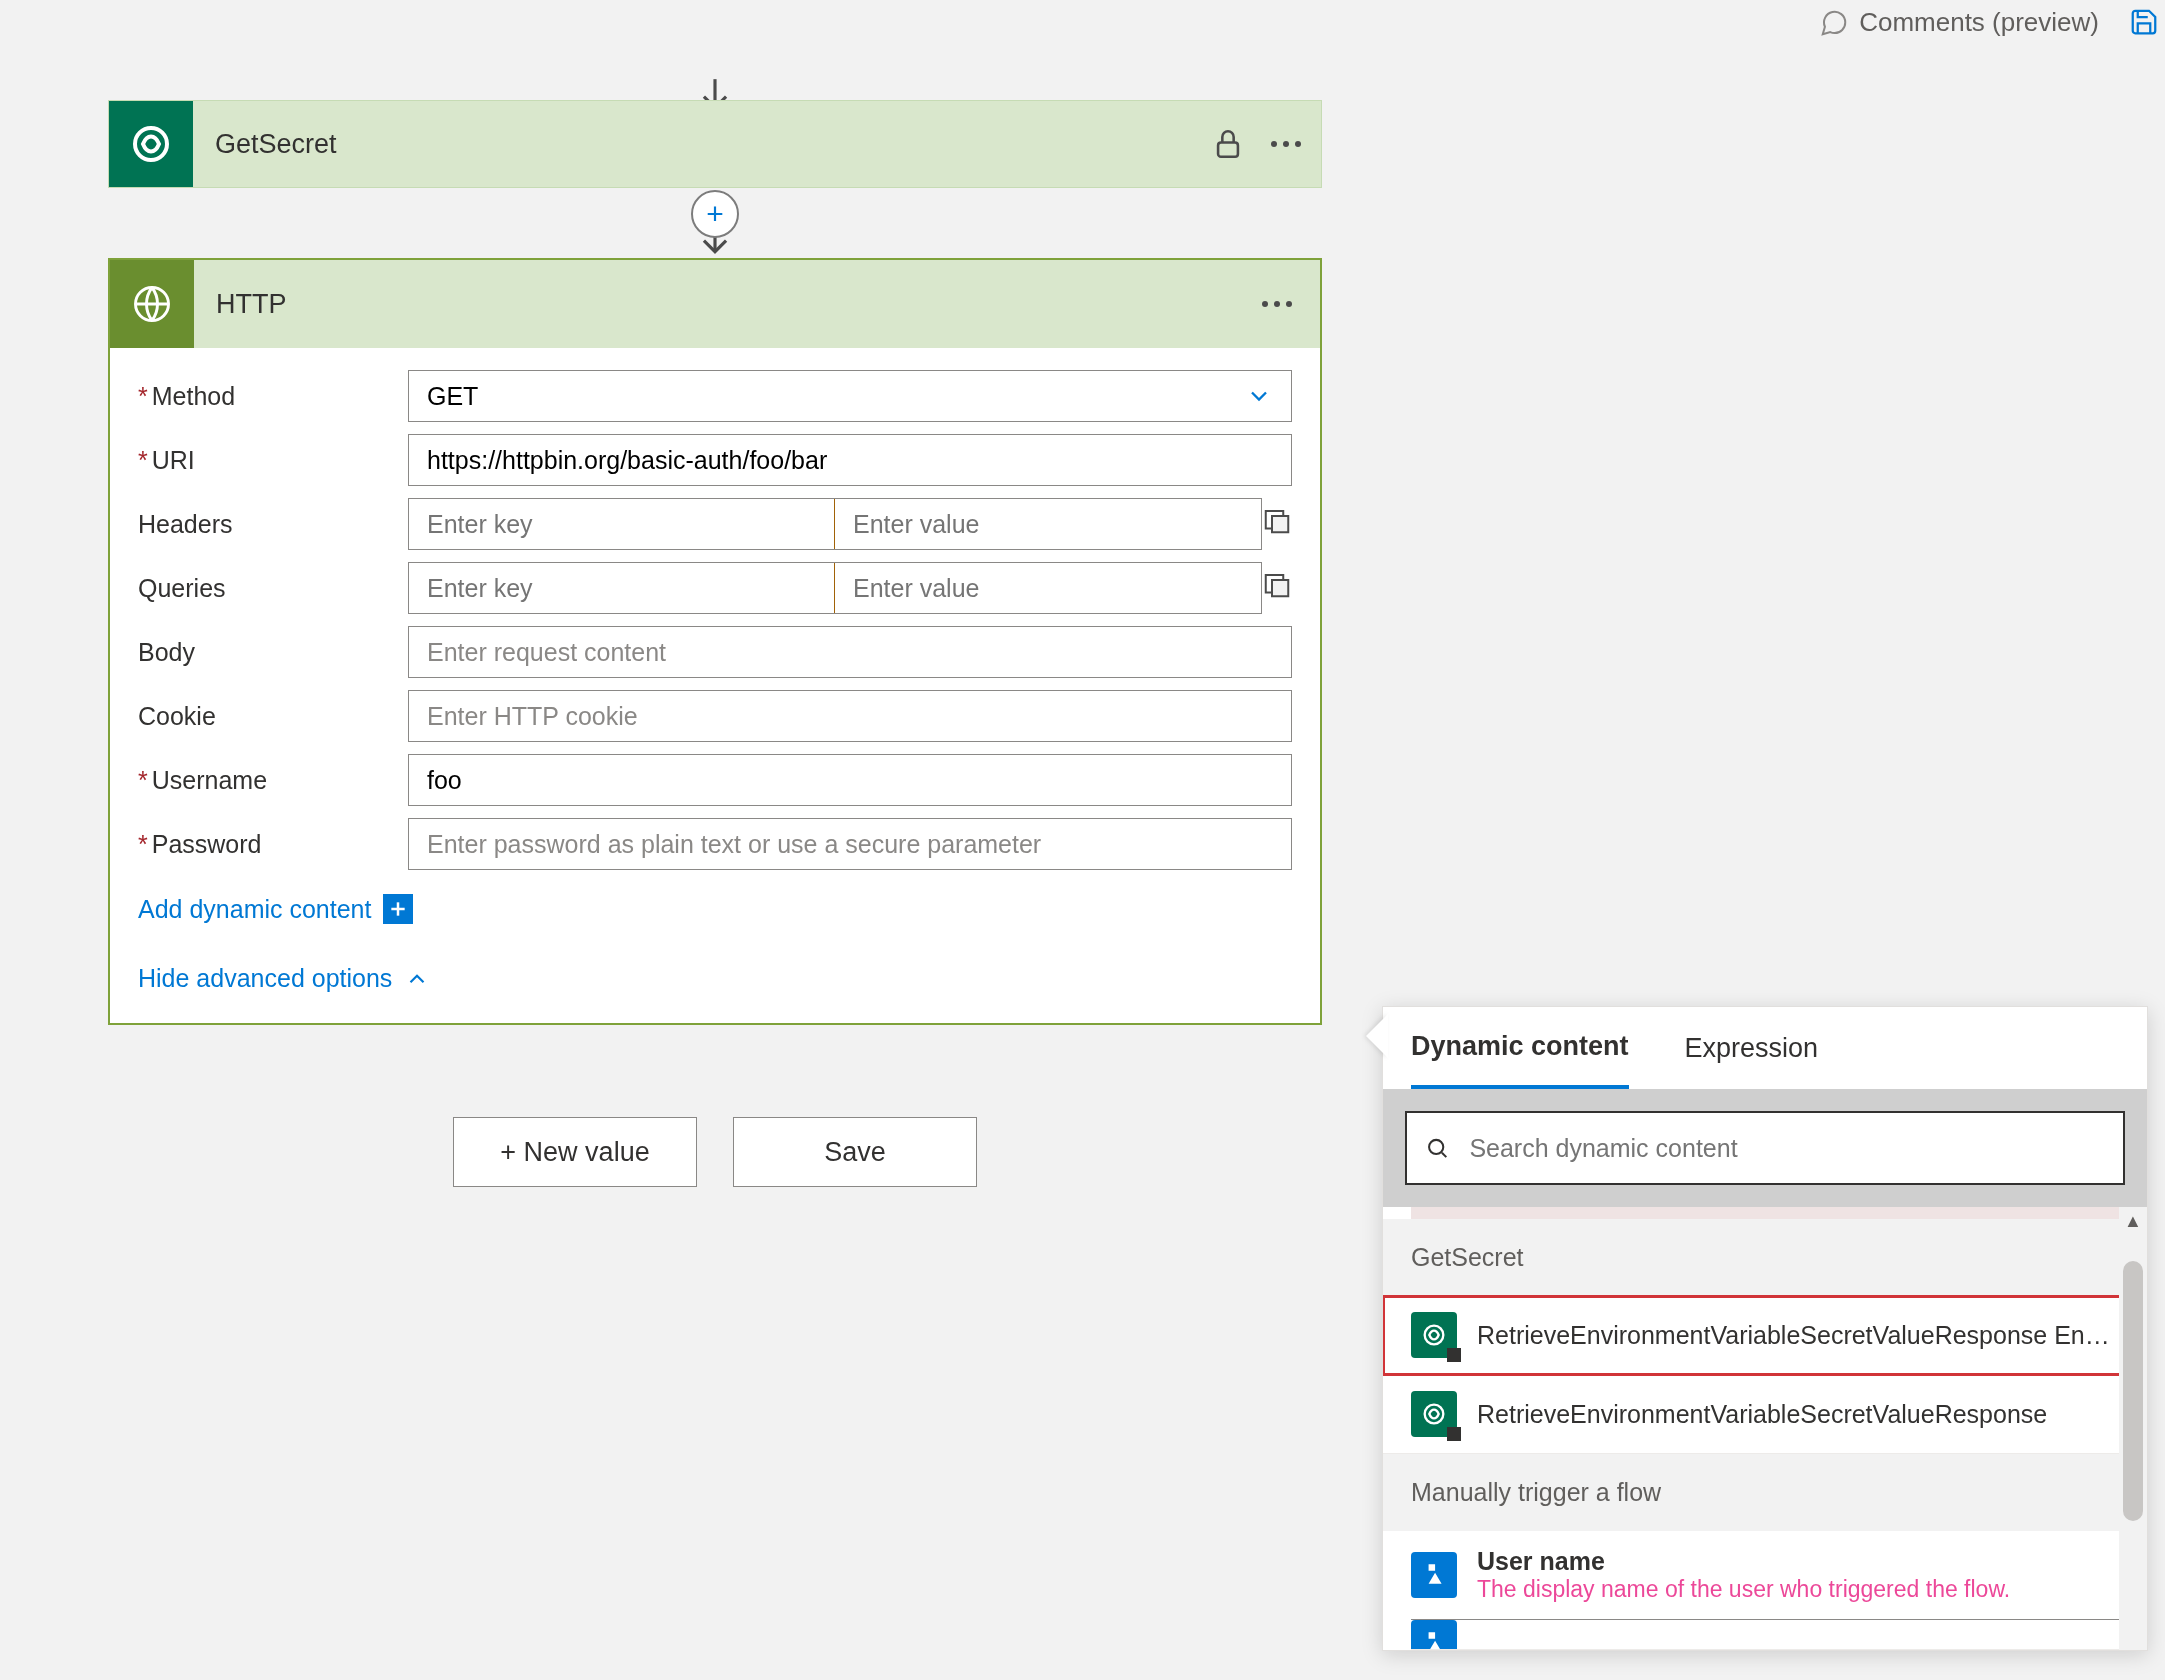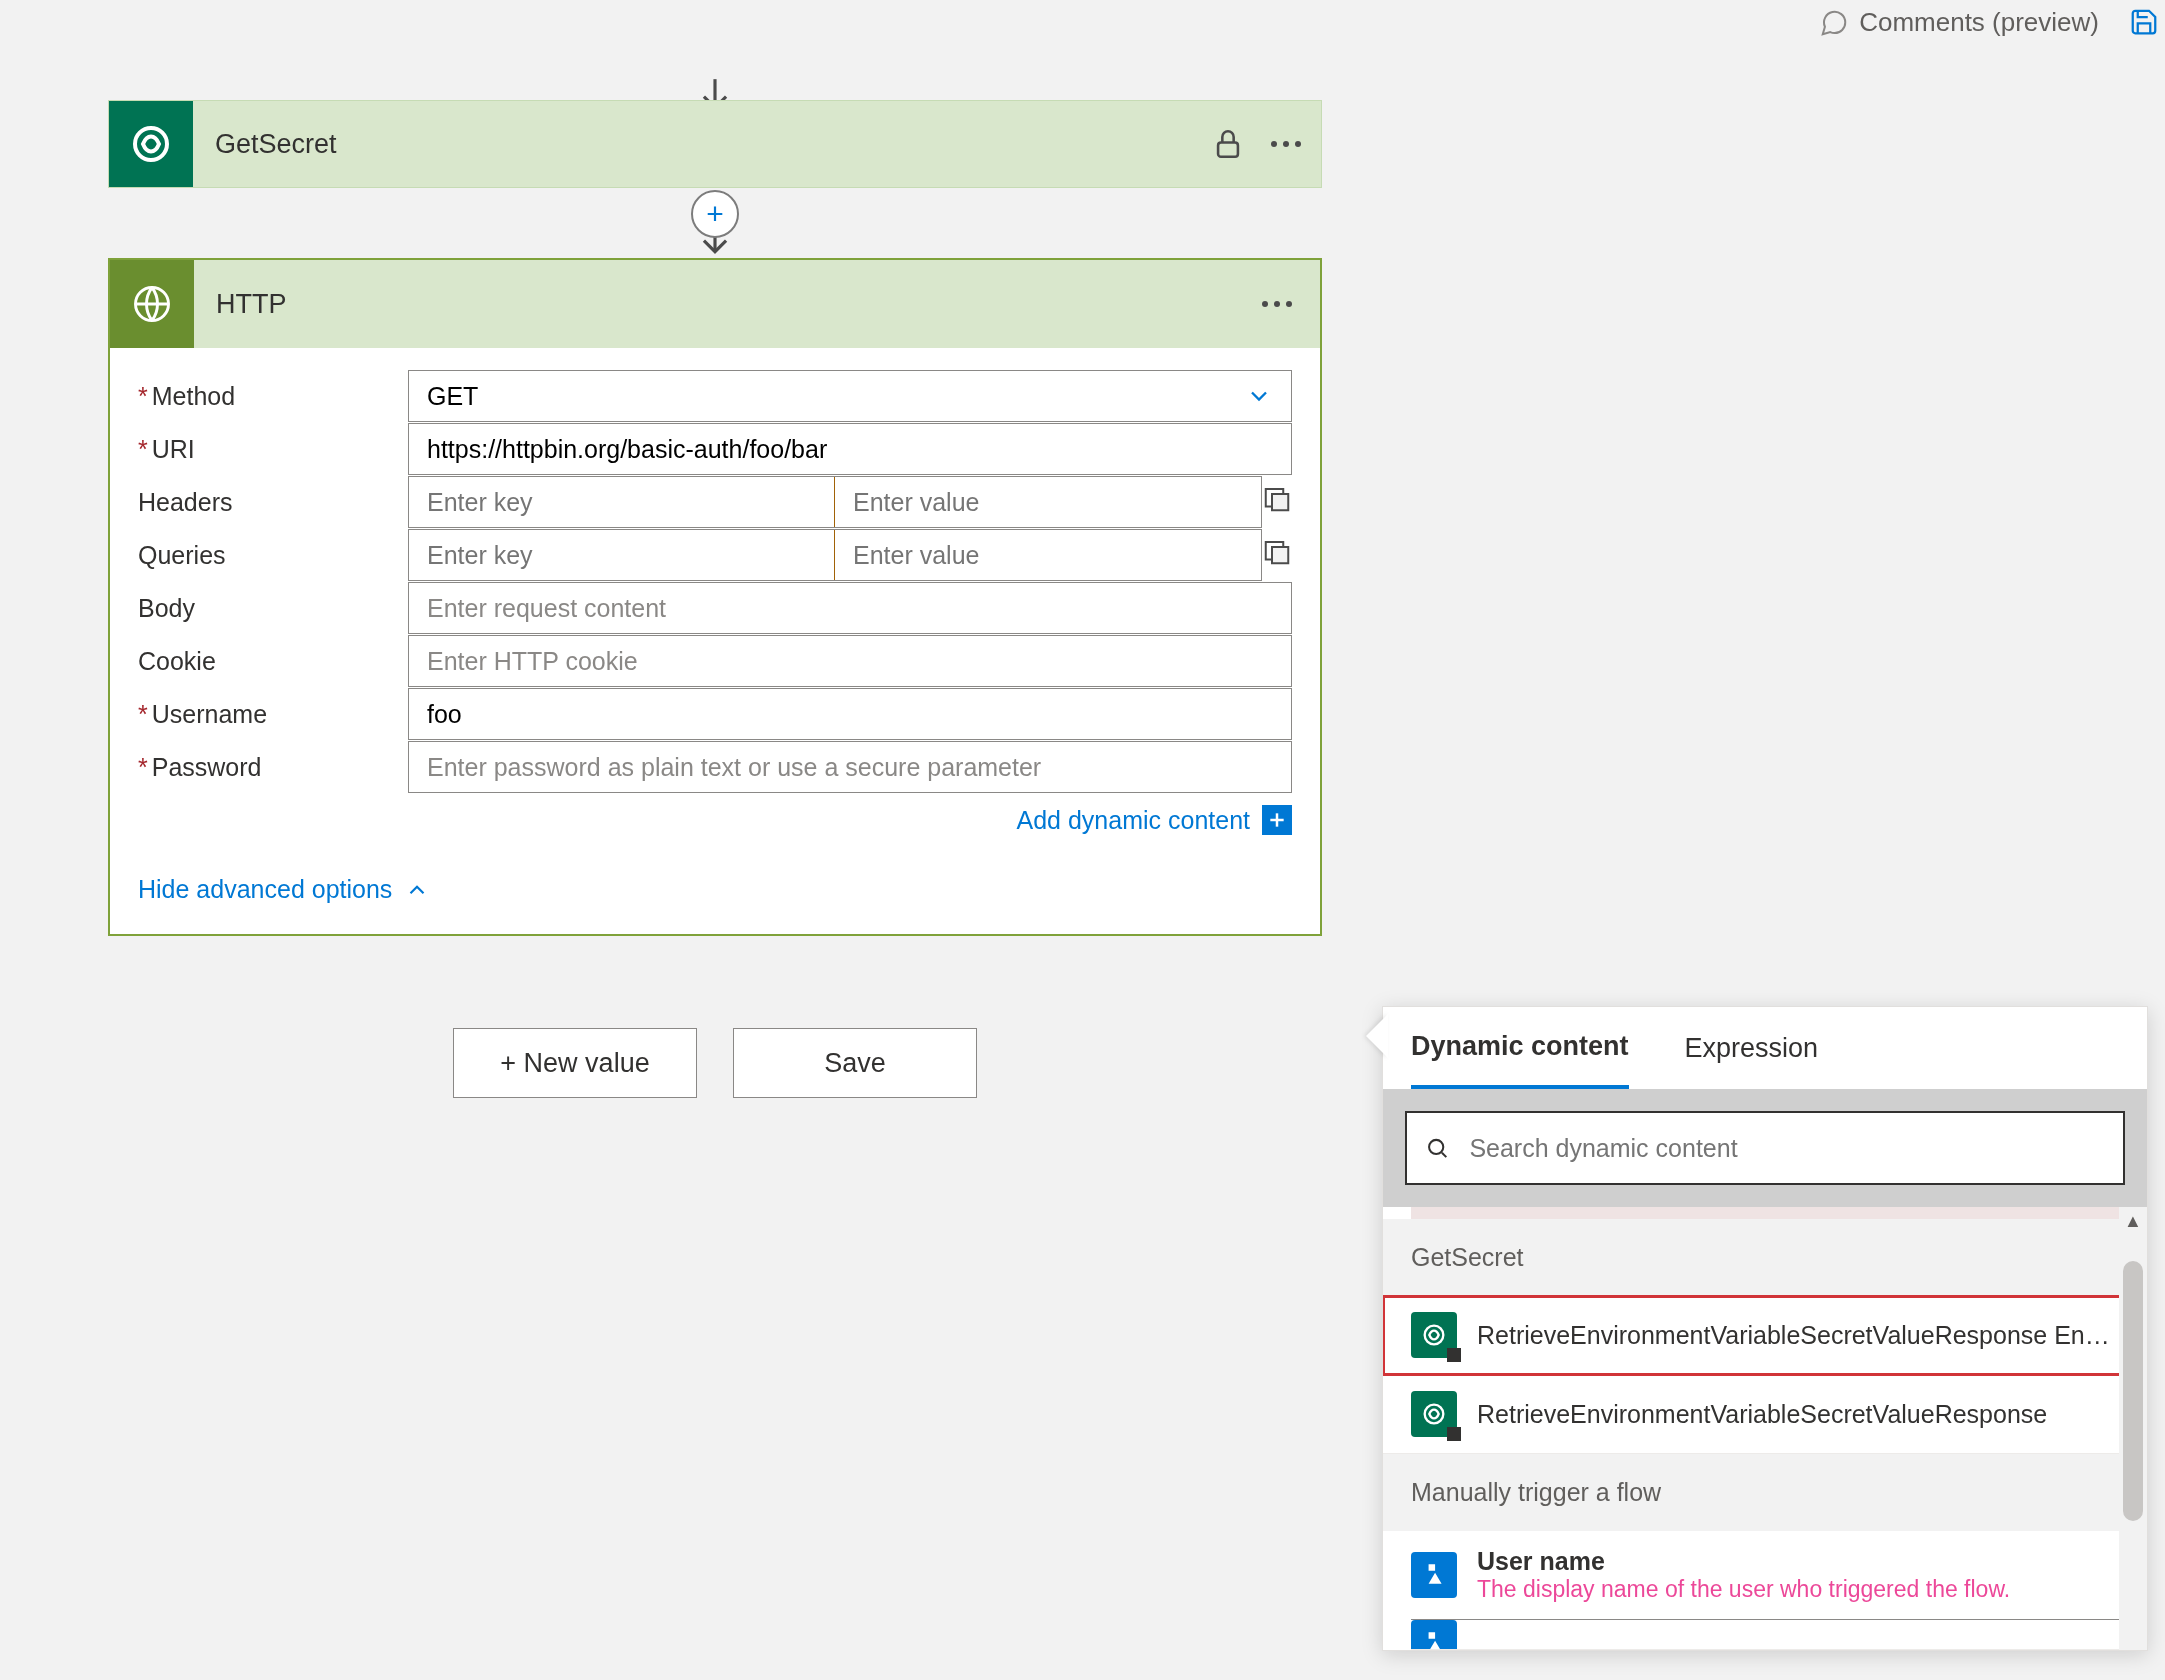--- a/index.html
+++ b/index.html
@@ -22,21 +22,21 @@
 
   .plus-badge { width: 48px; height: 48px; border: 2px solid #7c7c7c; border-radius: 50%; background: #fff; display: flex; align-items: center; justify-content: center; color: #0078d4; font-size: 30px; margin: -2px auto -2px; position: relative; z-index: 2; }
 
   .http-card { border: 2px solid #7fa23a; background: #fff; }
   .http-header { display: flex; align-items: center; height: 88px; background: #d9e7cc; position: relative; }
   .http-header .iconbox { width: 84px; height: 100%; background: #6a8e2f; display: flex; align-items: center; justify-content: center; }
   .http-header .title { padding-left: 22px; font-size: 27px; color: #323130; }
   .http-header .right-controls { position: absolute; right: 28px; }
 
   .http-body { padding: 22px 28px 30px 28px; }
-  .form-row { display: flex; align-items: flex-start; margin-bottom: 1px; }
+  .form-row { display: flex; align-items: flex-start; margin-bottom: 12px; }
   .form-row .label { width: 270px; font-size: 25px; color: #323130; padding-top: 12px; }
   .form-row .label .req { color: #a4262c; margin-right: 4px; }
   .form-row .control { flex: 1; }
 
   .dropdown { border: 1px solid #8a8886; height: 52px; display: flex; align-items: center; padding: 0 18px; background: #fff; font-size: 25px; position: relative; }
   .dropdown .chev { position: absolute; right: 18px; color: #0078d4; }
 
   .textbox { width: 100%; border: 1px solid #8a8886; height: 52px; padding: 0 18px; font-size: 25px; background: #fff; }
   .textbox::placeholder { color: #8a8886; }
   .kv-wrap { display: flex; align-items: center; }
@@ -225,21 +225,21 @@
           <input class="textbox" value="foo" style="">
         </div>
       </div>
 
       <div class="form-row" style="margin-bottom:4px;">
         <div class="label"><span class="req">*</span><span>Password</span></div>
         <div class="control">
           <input class="textbox" placeholder="Enter password as plain text or use a secure parameter" style="">
         </div>
       </div>
-      <div class="form-row" style="margin-bottom:0;">
+      <div class="form-row" style="margin-bottom:0;flex-direction:column;">
         <div class="label"></div>
         <div class="control">
           <div class="add-dyn">
             <span>Add dynamic content</span>
             <span class="dyn-icon-box">
               <svg width="20" height="20" viewBox="0 0 24 24" fill="none" stroke="#fff" stroke-width="3">
                   <line x1="12" y1="4" x2="12" y2="20"></line>
                   <line x1="4" y1="12" x2="20" y2="12"></line>
                 </svg>
             </span>

